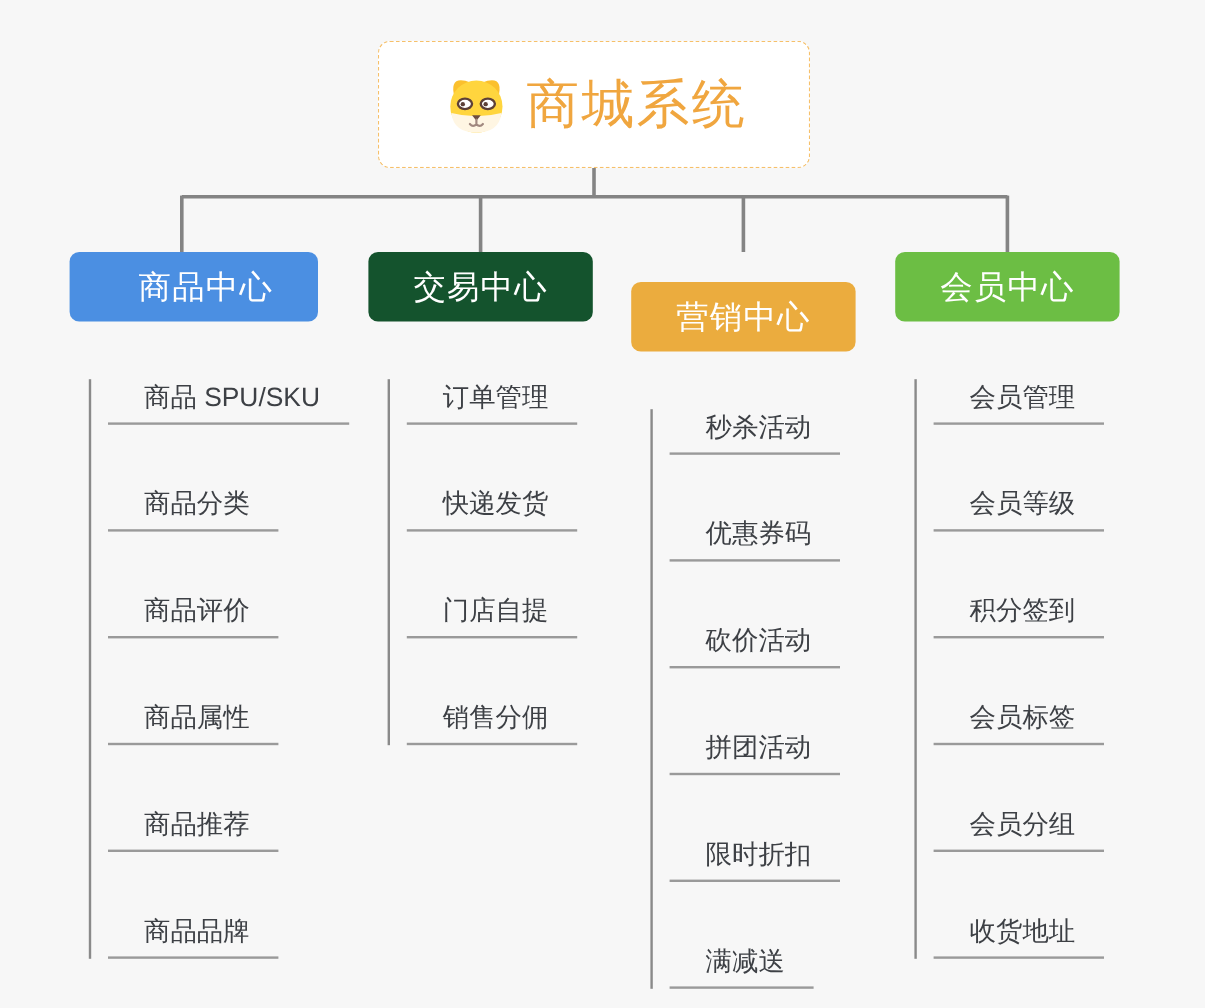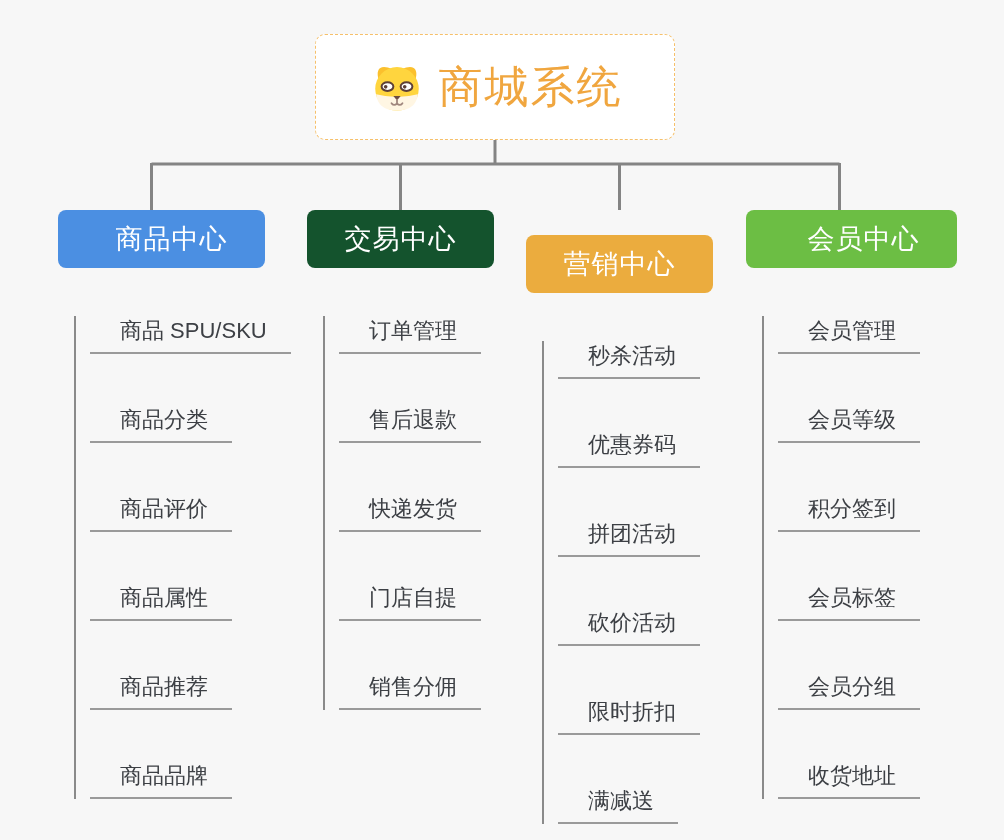--- a/index.html
+++ b/index.html
@@ -124,43 +124,42 @@
           <div class="mindmap-item">商品品牌</div>
         </div>
     </div>
 
     <div class="branch" style="left: 307px;">
       <div class="branch-header" style="background: #14532d;">
         <span>交易中心</span>
       </div>
       <div class="branch-items">
           <div class="mindmap-item">订单管理</div>
-          <div class="mindmap-item">售后退款</div>
           <div class="mindmap-item">快递发货</div>
           <div class="mindmap-item">门店自提</div>
           <div class="mindmap-item">销售分佣</div>
         </div>
     </div>
 
     <div class="branch" style="left: 526px;">
       <div class="branch-header" style="background: rgb(235, 172, 62); margin-top: 25px;">
         <span>营销中心</span>
       </div>
       <div class="branch-items">
           <div class="mindmap-item">秒杀活动</div>
           <div class="mindmap-item">优惠券码</div>
+          <div class="mindmap-item">砍价活动</div>
           <div class="mindmap-item">拼团活动</div>
-          <div class="mindmap-item">砍价活动</div>
           <div class="mindmap-item">限时折扣</div>
           <div class="mindmap-item">满减送</div>
         </div>
     </div>
 
     <div class="branch" style="left: 746px;">
-      <div class="branch-header" style="background: rgb(108, 190, 68); padding-left: 24px;">
+      <div class="branch-header" style="background: rgb(108, 190, 68);">
         <span>会员中心</span>
       </div>
       <div class="branch-items">
           <div class="mindmap-item">会员管理</div>
           <div class="mindmap-item">会员等级</div>
           <div class="mindmap-item">积分签到</div>
           <div class="mindmap-item">会员标签</div>
           <div class="mindmap-item">会员分组</div>
           <div class="mindmap-item">收货地址</div>
         </div>

